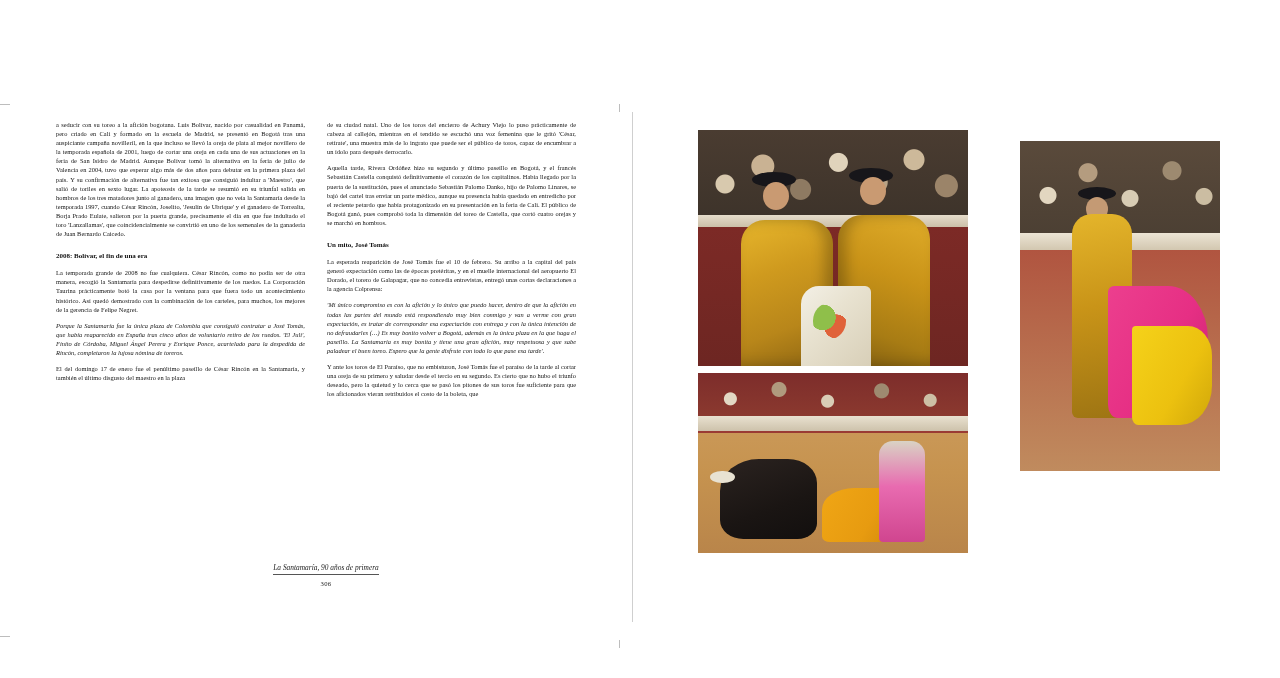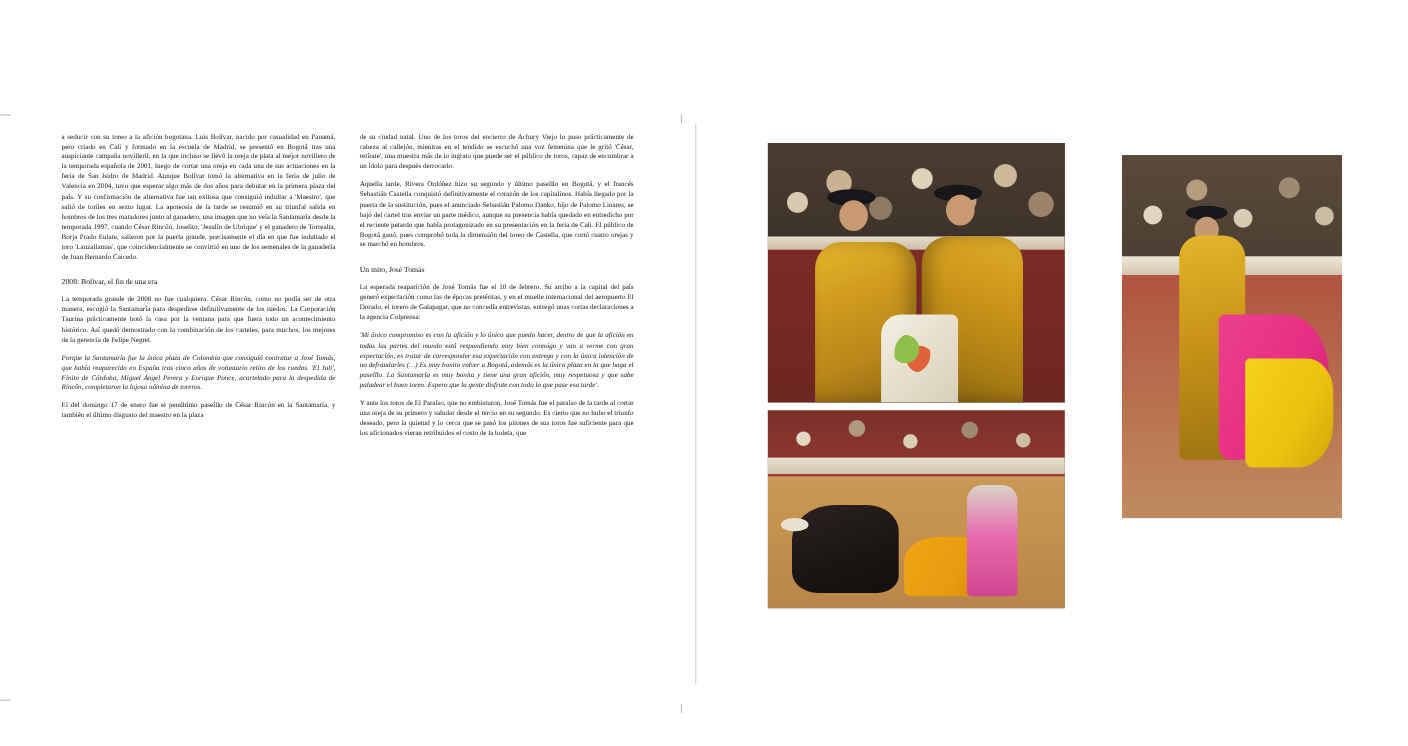--- a/index.html
+++ b/index.html
@@ -61,21 +61,21 @@
     color: #151515;
     letter-spacing: 0.02px;
   }
   .col p.italic {
     font-style: italic;
   }
   .col h3 {
     margin: 13px 0 7px 0;
     font-size: 7px;
     line-height: 10px;
-    font-weight: normal;
+    font-weight: bold;
     color: #111111;
   }
   .footer {
     position: absolute;
     left: 0;
     top: 436px;
     width: 540px;
     text-align: center;
   }
   .footer .book-title {
@@ -285,20 +285,24 @@
         <p>de su ciudad natal. Uno de los toros del encierro de Achury Viejo lo puso prácticamente de cabeza al callejón, mientras en el tendido se escuchó una voz femenina que le gritó 'César, retírate', una muestra más de lo ingrato que puede ser el público de toros, capaz de encumbrar a un ídolo para después derrocarlo.</p>
         <p>Aquella tarde, Rivera Ordóñez hizo su segundo y último paseíllo en Bogotá, y el francés Sebastián Castella conquistó definitivamente el corazón de los capitalinos. Había llegado por la puerta de la sustitución, pues el anunciado Sebastián Palomo Danko, hijo de Palomo Linares, se bajó del cartel tras enviar un parte médico, aunque su presencia había quedado en entredicho por el reciente petardo que había protagonizado en su presentación en la feria de Cali. El público de Bogotá ganó, pues comprobó toda la dimensión del toreo de Castella, que cortó cuatro orejas y se marchó en hombros.</p>
         <h3>Un mito, José Tomás</h3>
         <p>La esperada reaparición de José Tomás fue el 10 de febrero. Su arribo a la capital del país generó expectación como las de épocas pretéritas, y en el muelle internacional del aeropuerto El Dorado, el torero de Galapagar, que no concedía entrevistas, entregó unas cortas declaraciones a la agencia Colprensa:</p>
         <p class="italic">'Mi único compromiso es con la afición y lo único que puedo hacer, dentro de que la afición en todas las partes del mundo está respondiendo muy bien conmigo y van a verme con gran expectación, es tratar de corresponder esa expectación con entrega y con la única intención de no defraudarles (…) Es muy bonito volver a Bogotá, además es la única plaza en la que haga el paseíllo. La Santamaría es muy bonita y tiene una gran afición, muy respetuosa y que sabe paladear el buen toreo. Espero que la gente disfrute con todo lo que pase esa tarde'.</p>
         <p>Y ante los toros de El Paraíso, que no embisturon, José Tomás fue el paraíso de la tarde al cortar una oreja de su primero y saludar desde el tercio en su segundo. Es cierto que no hubo el triunfo deseado, pero la quietud y lo cerca que se pasó los pitones de sus toros fue suficiente para que los aficionados vieran retribuidos el costo de la boleta, que</p>
       </div>
 
     </div>
 
+    <div class="footer">
+      <div class="book-title">La Santamaría, 90 años de primera</div>
+      <div class="folio">306</div>
+    </div>
   </div>
 
   <div class="page-right">
 
     <div class="photo photo-a">
       <div class="scene scene-a">
         <div class="crowd"></div>
         <div class="fencebar"></div>
         <div class="hat1"></div>
         <div class="head1"></div>

